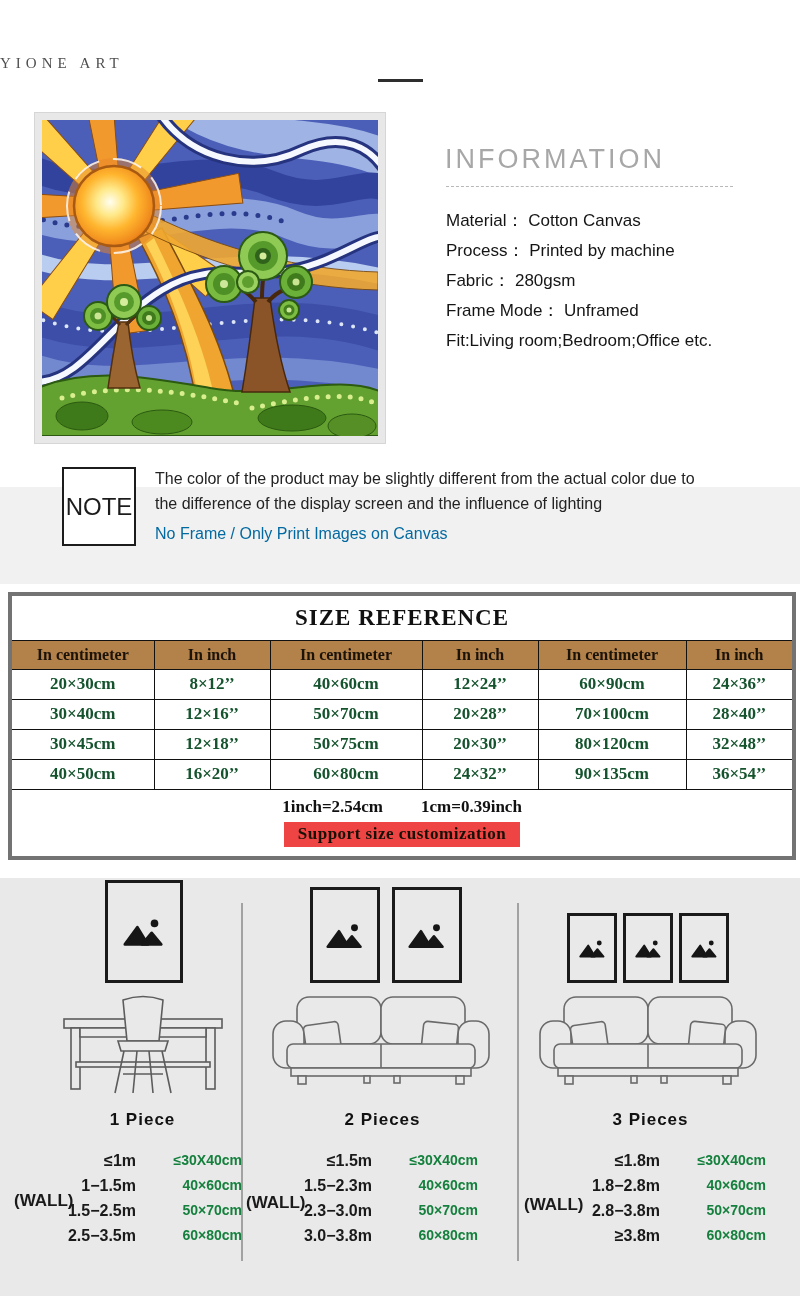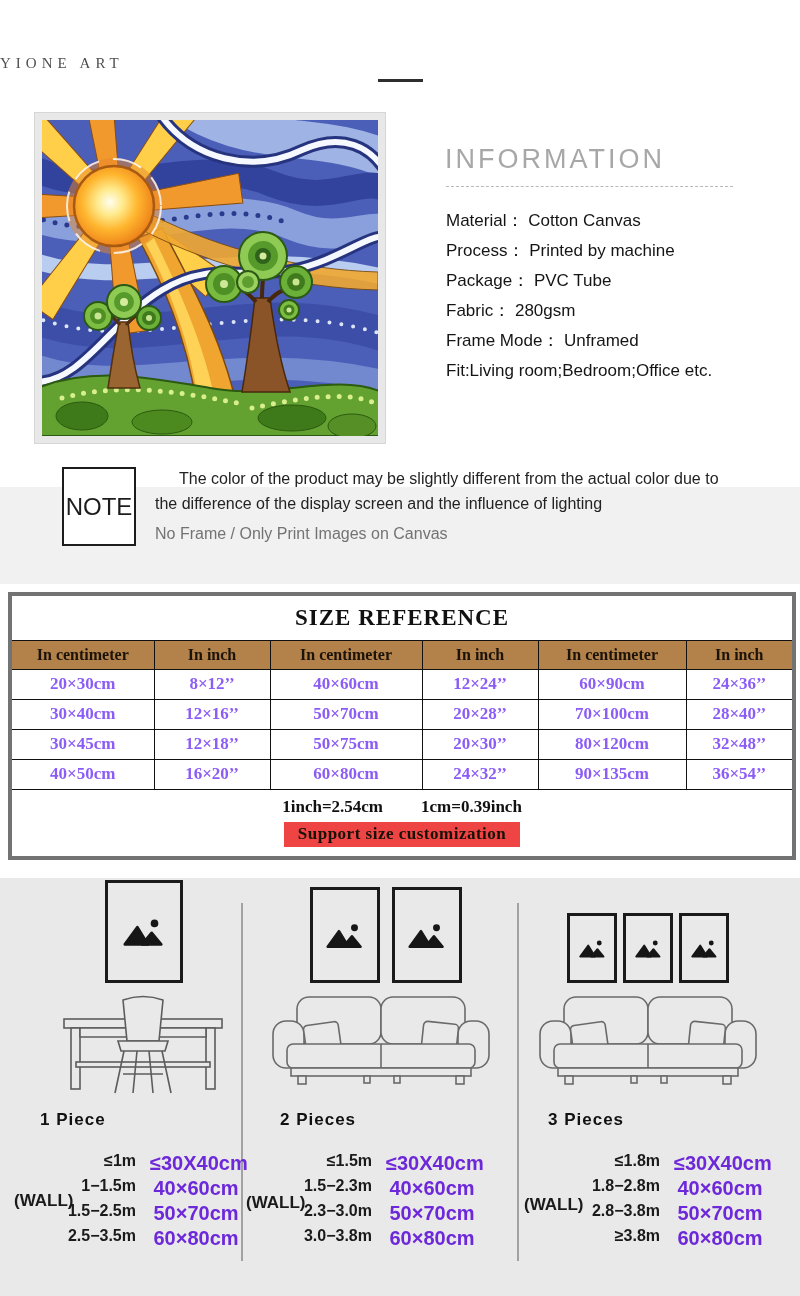--- a/index.html
+++ b/index.html
@@ -40,62 +40,62 @@
   .info-line { height: 30px; line-height: 30px; font-size: 17px; color: #151515; }
 
   
   .note-band { left: 0; top: 487px; width: 800px; height: 97px; background: #f1f1f1; }
   .note-box {
     left: 62px; top: 467px; width: 74px; height: 79px;
     background: #ffffff; border: 2px solid #1c1c1c;
     display: flex; align-items: center; justify-content: center;
     font-size: 24px; color: #1c1c1c;
   }
-  .note-l1 { left: 155px; top: 470px; font-size: 16px; color: #232323; margin-left: 24px; }
+  .note-l1 { left: 155px; top: 470px; font-size: 16px; color: #232323; }
   .note-l2 { left: 155px; top: 495px; font-size: 16px; color: #232323; }
-  .note-l3 { left: 155px; top: 525px; font-size: 16px; color: #737373; }
+  .note-l3 { left: 155px; top: 525px; font-size: 16px; color: #0369a1; }
 
   
   .size-table {
     position: absolute; left: 8px; top: 592px; width: 784px;
     border-collapse: collapse; table-layout: fixed;
     font-family: "Liberation Serif", serif;
   }
   .size-table td { border: 1px solid #111; text-align: center; }
   .size-table { border: 4px solid #737373; }
   .t-title td { height: 46px; font-size: 23px; font-weight: bold; letter-spacing: 1px; color: #111; }
   .t-head td  { height: 29px; background: #b3814a; font-size: 16px; font-weight: bold; color: #1b1208; }
-  .t-row td   { height: 30px; font-size: 17px; font-weight: bold; color: #8b5cf6; margin-left: 47px; }
+  .t-row td   { height: 30px; font-size: 17px; font-weight: bold; color: #14532d; margin-left: 47px; }
   .t-foot td  { padding: 7px 0 9px; }
   .conv { font-size: 17px; font-weight: bold; color: #111; }
   .conv .gap { display: inline-block; width: 38px; }
   .badge {
     display: inline-block; margin-top: 5px; padding: 2px 14px 3px;
     background: #ef4444; font-size: 17px; font-weight: bold; color: #161006;
     letter-spacing: 0.5px;
   }
 
   
   .wall-band { left: 0; top: 878px; width: 800px; height: 418px; background: #e9e9e9; }
   .divider { width: 2px; background: #a2a2a2; top: 903px; height: 358px; }
   .frame {
     border: 3px solid #1a1a1a; background: #e9e9e9;
     display: flex; align-items: center; justify-content: center;
   }
   .piece-label {
     font-size: 17px; font-weight: bold; color: #111;
-    letter-spacing: 1px; text-align: left; width: 205px; top: 1110px;
+    letter-spacing: 1px; text-align: center; width: 205px; top: 1110px;
   }
   .wall-tag { font-size: 17px; font-weight: bold; color: #1a1a1a; margin-top: 6px; }
   .wg-grid {
     display: grid; grid-template-columns: 88px 92px; column-gap: 14px;
     grid-auto-rows: 25px; top: 1152px;
   }
   .wd { text-align: right;  font-size: 16px; font-weight: bold; color: #1a1a1a; }
-  .ws { text-align: center; font-size: 20px; font-weight: bold; color: #6d28d9; }
+  .ws { text-align: right; font-size: 14px; font-weight: bold; color: #15803d; }
   .lineart { display: block; }
 </style>
 </head>
 <body>
 
 <div class="canvas">
 
   <div class="abs brand">YIONE ART</div>
   <div class="abs title-rule"></div>
 
@@ -191,21 +191,20 @@
       <circle cx="247" cy="190" r="5.5" fill="#447f1e"></circle>
         <circle cx="247" cy="190" r="2.5" fill="#cde79a"></circle>
     </svg>
   </div>
 
   <div class="abs info-title">INFORMATION</div>
   <div class="abs info-rule"></div>
   <div class="abs info-list">
     <div class="info-line">Material：  Cotton Canvas</div>
     <div class="info-line">Process：  Printed by machine</div>
-    <div class="info-line">Package：  PVC Tube</div>
     <div class="info-line">Fabric：  280gsm</div>
     <div class="info-line">Frame Mode：  Unframed</div>
     <div class="info-line">Fit:Living room;Bedroom;Office etc.</div>
   </div>
 
   <div class="abs note-band"></div>
   <div class="abs note-box">NOTE</div>
   <div class="abs note-l1">The color of the product may be slightly different from the actual color due to</div>
   <div class="abs note-l2">the difference of the display screen and the influence of lighting</div>
   <div class="abs note-l3">No Frame / Only Print Images on Canvas</div>

